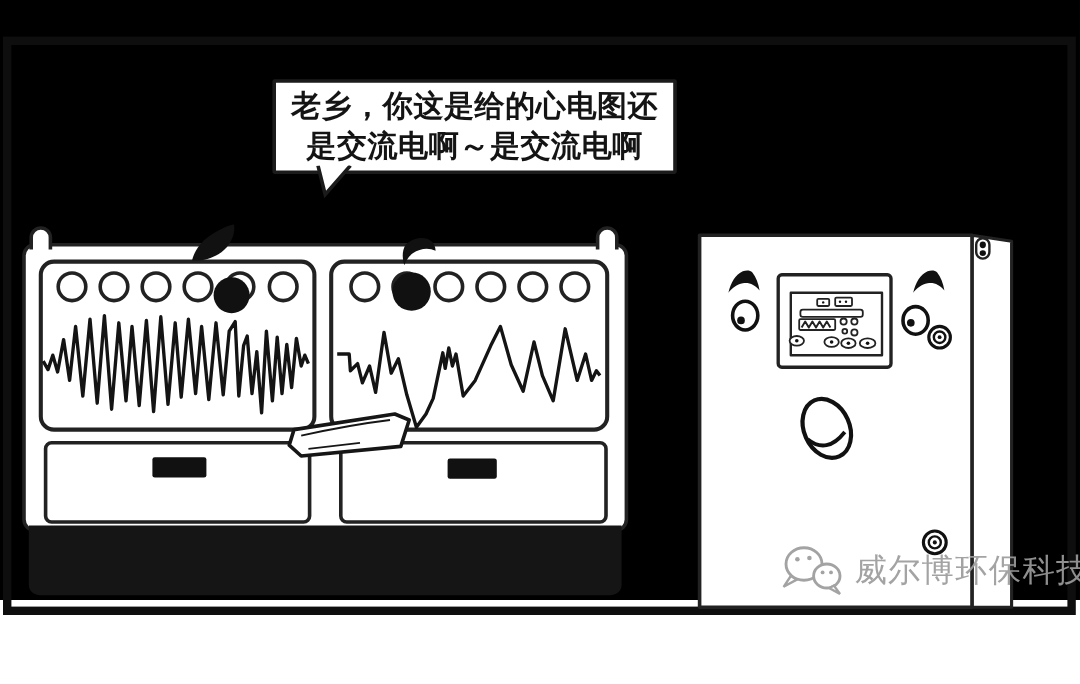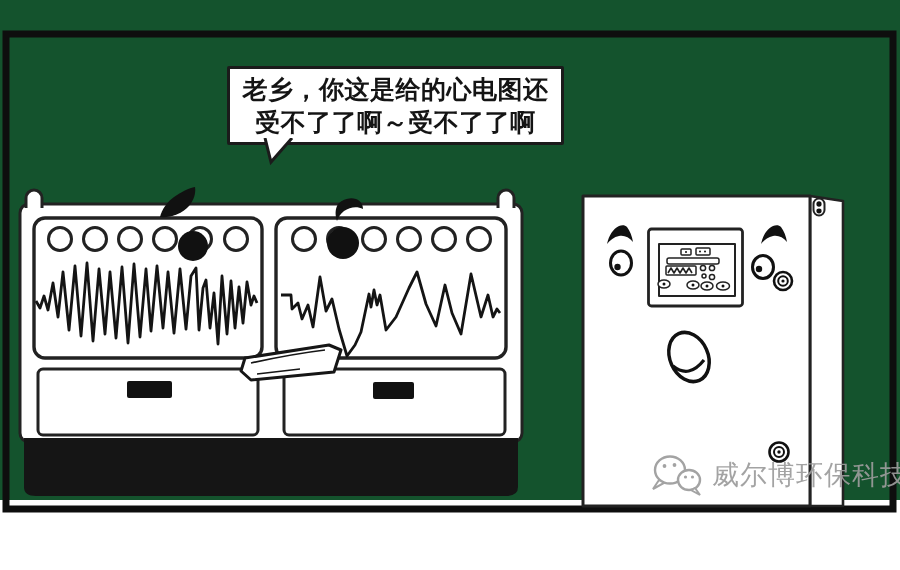--- a/index.html
+++ b/index.html
@@ -1,17 +1,17 @@
 <!DOCTYPE html>
 <html><head>
 <meta charset="utf-8">
 <style>
   html,body{margin:0;padding:0;background:#ffffff;width:900px;height:570px;overflow:hidden;
     font-family:"Liberation Sans","DejaVu Sans",sans-serif;}
-  .stage{position:relative;width:900px;height:500px;background:#14532d;}
+  .stage{position:relative;width:900px;height:500px;background:#000000;}
   .scene-svg{position:absolute;left:0;top:0;z-index:1;}
   .speech-bubble{
     position:absolute;left:227px;top:66px;width:337px;height:79px;z-index:3;
     background:#fff;border:3px solid #1b1b1b;border-radius:2px;box-sizing:border-box;
     display:flex;flex-direction:column;align-items:center;justify-content:center;
     font-size:25px;font-weight:700;color:#141414;line-height:33px;text-align:center;
     letter-spacing:0.5px;white-space:nowrap;}
   .bubble-tail{position:absolute;left:30px;top:100%;margin-top:-4px;width:44px;height:28px;}
   .watermark{position:absolute;left:646px;top:448px;z-index:2;display:flex;align-items:center;
     color:#9c9c9c;opacity:.92;}
@@ -135,21 +135,21 @@
       <g fill="#fff" stroke="#111">
         <circle cx="779" cy="452" r="9.5" stroke-width="2.6"></circle>
         <circle cx="779" cy="452" r="5" stroke-width="2"></circle>
         <circle cx="779" cy="452" r="1.7" fill="#111" stroke="none"></circle>
       </g>
     </g>
   </svg>
 
   <div class="speech-bubble">
     <span>老乡，你这是给的心电图还</span>
-    <span>受不了了啊～受不了了啊</span>
+    <span>是交流电啊～是交流电啊</span>
     <svg class="bubble-tail" viewBox="0 0 44 28">
       <path d="M5,0 L32,0 L11,24 Z" fill="#fff" stroke="none"></path>
       <path d="M5,0 L11,24 L32,0" fill="none" stroke="#1b1b1b" stroke-width="3"></path>
     </svg>
   </div>
 
   <div class="watermark">
     <svg width="62" height="54" viewBox="0 0 62 54">
       <g stroke="#9c9c9c" stroke-width="2.4" fill="#fff">
         <ellipse cx="24" cy="22" rx="15" ry="13.5"></ellipse>

